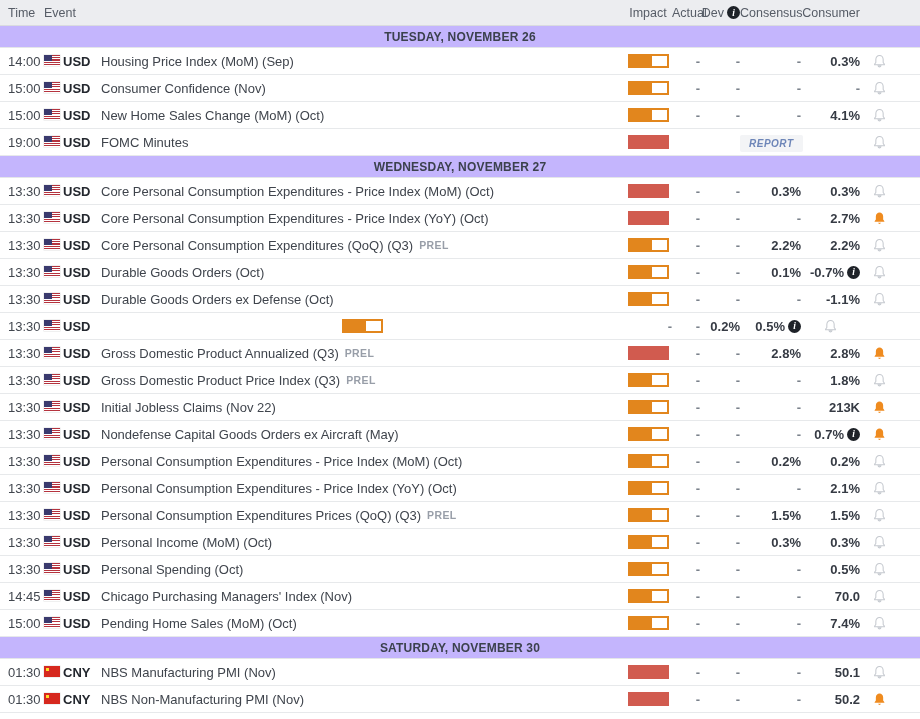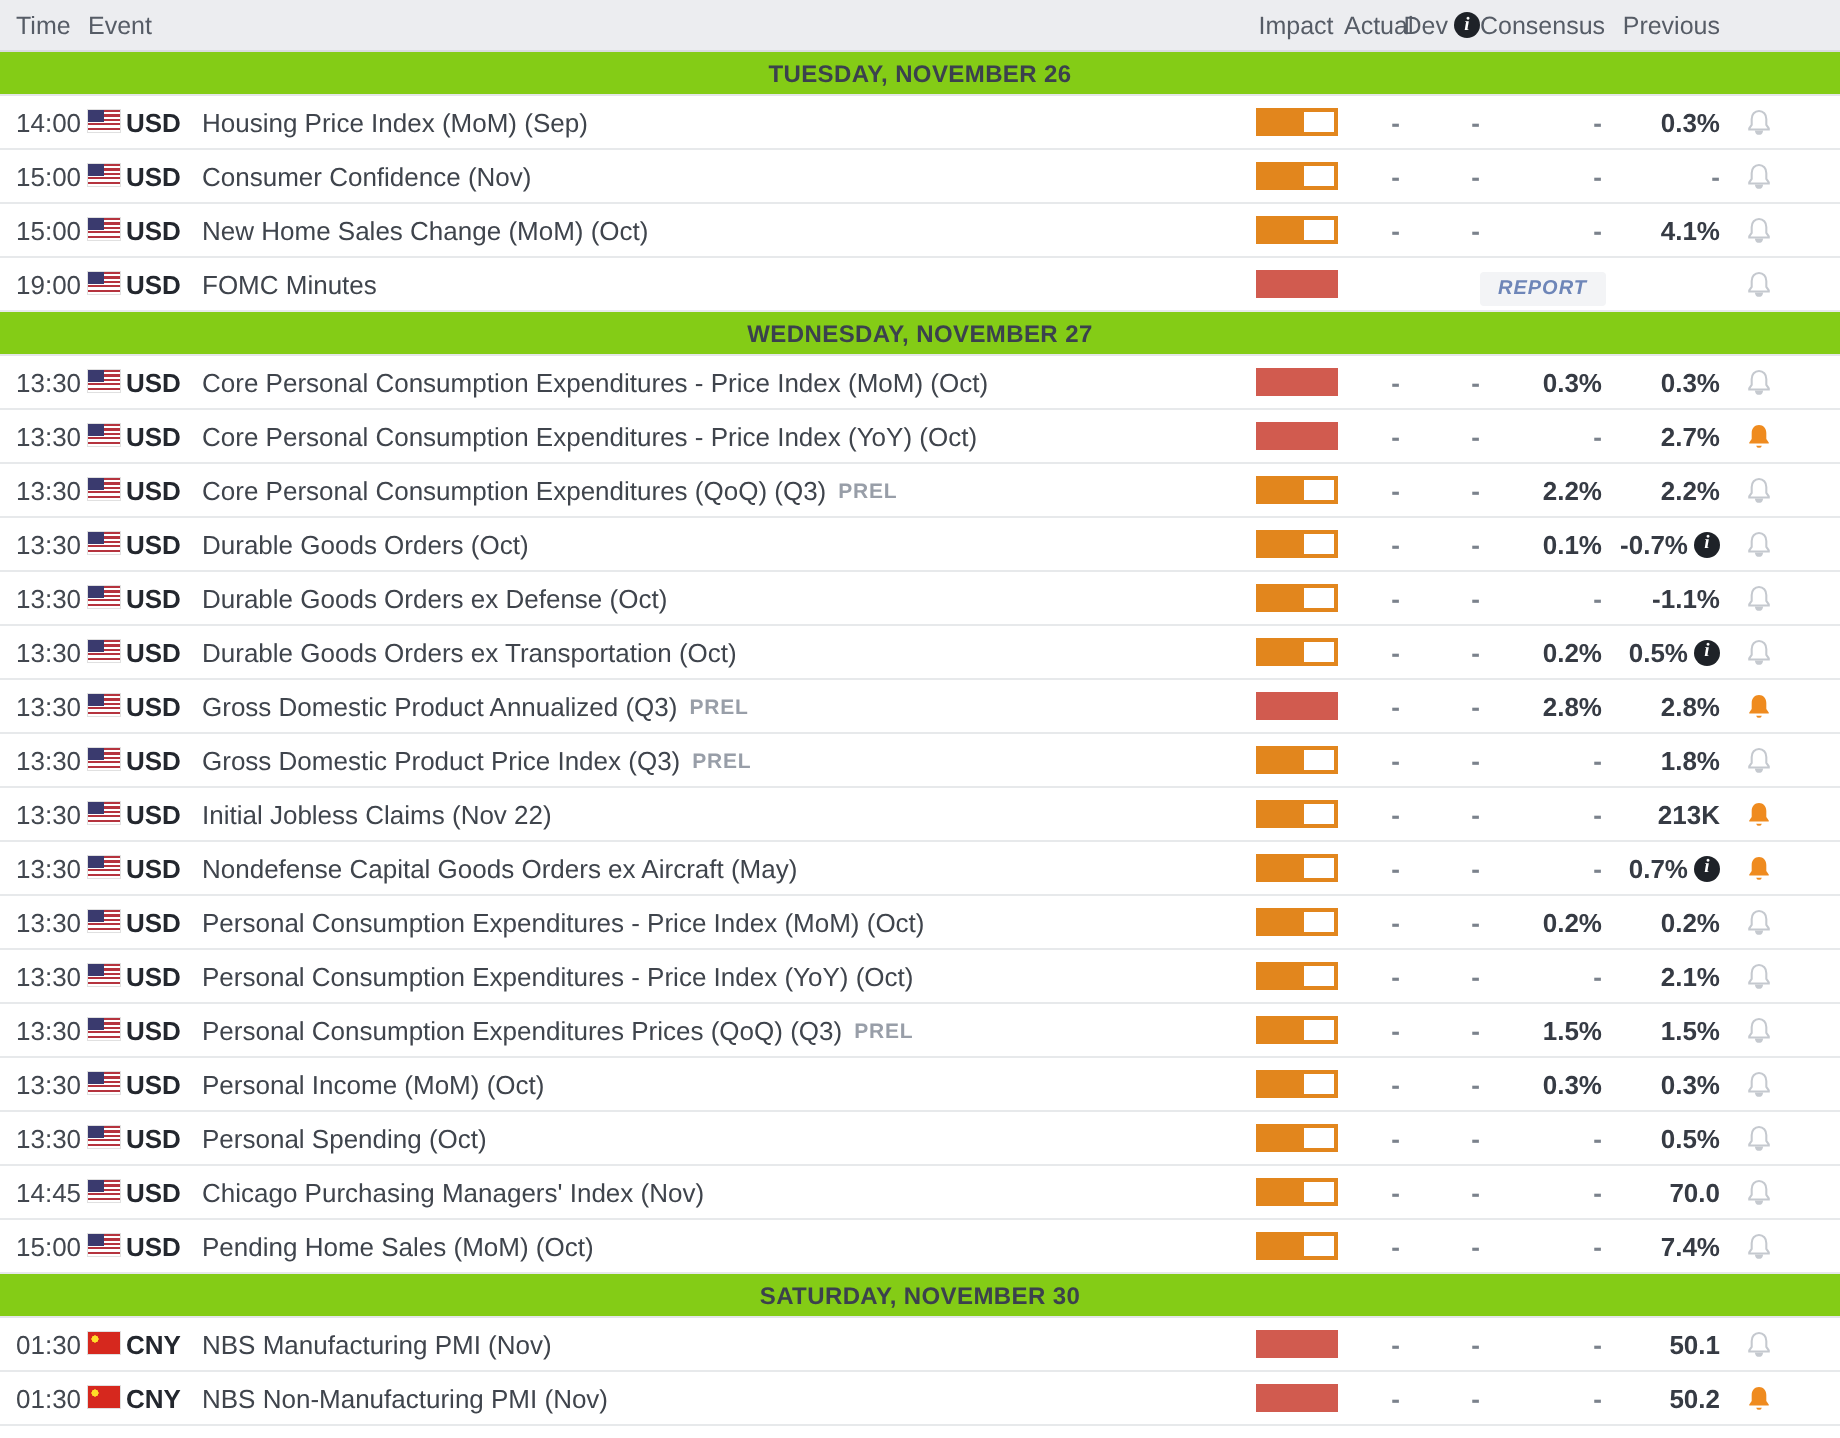--- a/index.html
+++ b/index.html
@@ -12,21 +12,21 @@
 
   
   .header-row{height:26px;background:#ecedf0;border-bottom:1px solid #d9dbdf;
     color:#565c66;font-size:12.5px}
   .h-event{grid-column:2/5;text-align:left;padding-left:0}
   .h-impact{text-align:center}
   .h-actual,.h-cons,.h-prev{text-align:right}
   .h-dev{display:flex;align-items:center;justify-content:flex-end;gap:3px}
 
   
-  .date-row{height:22px;background:#84cc16;border-bottom:1px solid #e4e6e9;
+  .date-row{height:22px;background:#c4b5fd;border-bottom:1px solid #e4e6e9;
     display:flex;align-items:center;justify-content:center;
     font-weight:700;font-size:12px;color:#3b414d;letter-spacing:.2px}
 
   
   .row{height:27px;border-bottom:1px solid #e7e9eb;font-size:13px;color:#3f444c;cursor:pointer}
   .c-time{color:#42474f}
   .c-cur{font-weight:700;color:#23272e}
   .c-event{white-space:nowrap;overflow:hidden;text-overflow:ellipsis}
   .prel{font-style:normal;font-weight:700;font-size:10.5px;color:#989ea8;
     margin-left:6px;letter-spacing:.4px;vertical-align:1px}
@@ -69,21 +69,21 @@
   <div class="header-row grid">
     <span class="h-time">Time</span>
     <span class="h-event">Event</span>
     <span class="h-impact">Impact</span>
     <span class="h-actual">Actual</span>
     <span class="h-dev">
       <span>Dev</span>
       <span class="info">i</span>
     </span>
     <span class="h-cons">Consensus</span>
-    <span class="h-prev">Previous</span>
+    <span class="h-prev">Consumer</span>
     <span class="h-bell"></span>
   </div>
   <div id="rows">
       <div class="date-row">
         <span>TUESDAY, NOVEMBER 26</span>
       </div>
       <div class="row grid">
         <span class="c-time">14:00</span>
         <span class="c-flag"><i class="flag us"></i></span>
         <span class="c-cur">USD</span>
@@ -289,21 +289,20 @@
               <path d="M8 1.6C5.7 1.6 4.1 3.4 4.1 5.8v3.2L2.8 10.9v.6h10.4v-.6L11.9 9V5.8c0-2.4-1.6-4.2-3.9-4.2z"></path>
               <path d="M6.5 12.6a1.55 1.55 0 0 0 3 0z"></path>
             </svg>
           </span>
         </span>
       </div>
       <div class="row grid">
         <span class="c-time">13:30</span>
         <span class="c-flag"><i class="flag us"></i></span>
         <span class="c-cur">USD</span>
-        <span class="c-event"><span>Durable Goods Orders ex Transportation (Oct)</span></span>
         <span class="c-impact">
           <i class="impact medium"></i>
         </span>
         <span class="c-actual muted">-</span>
         <span class="c-dev muted">-</span>
         <span class="c-cons">0.2%</span>
         <span class="c-prev">
           <span>0.5%</span>
           <span class="info">i</span>
         </span>

